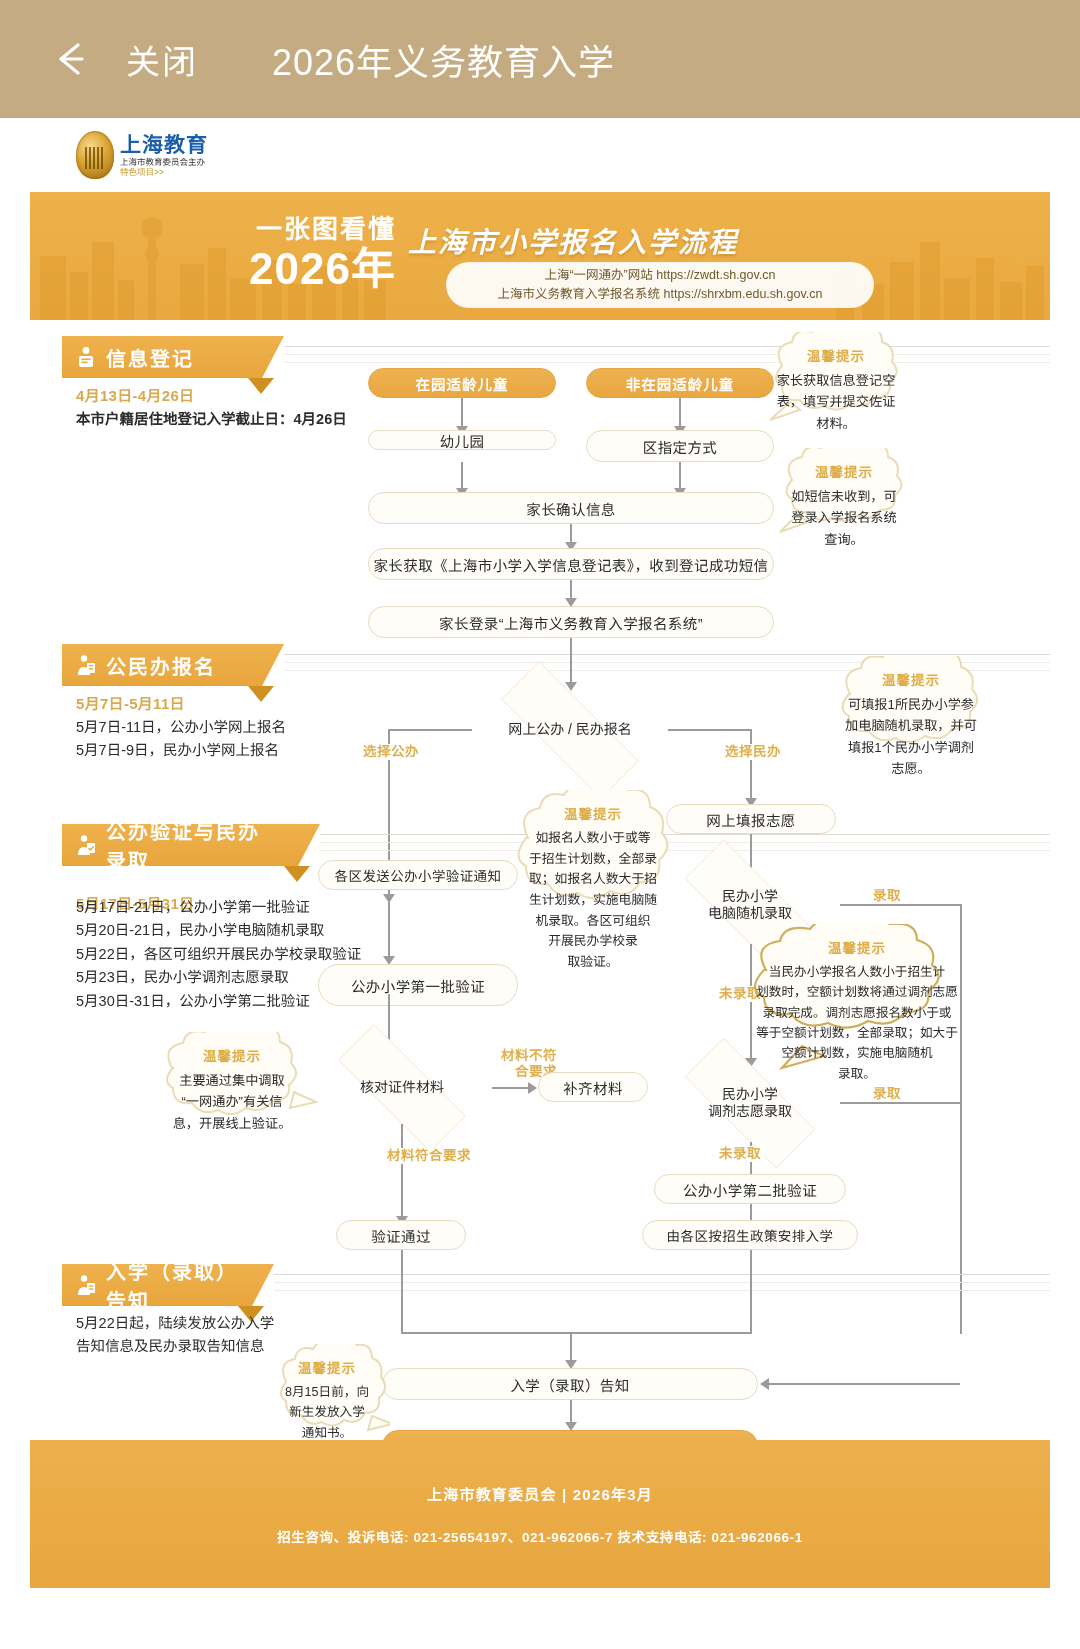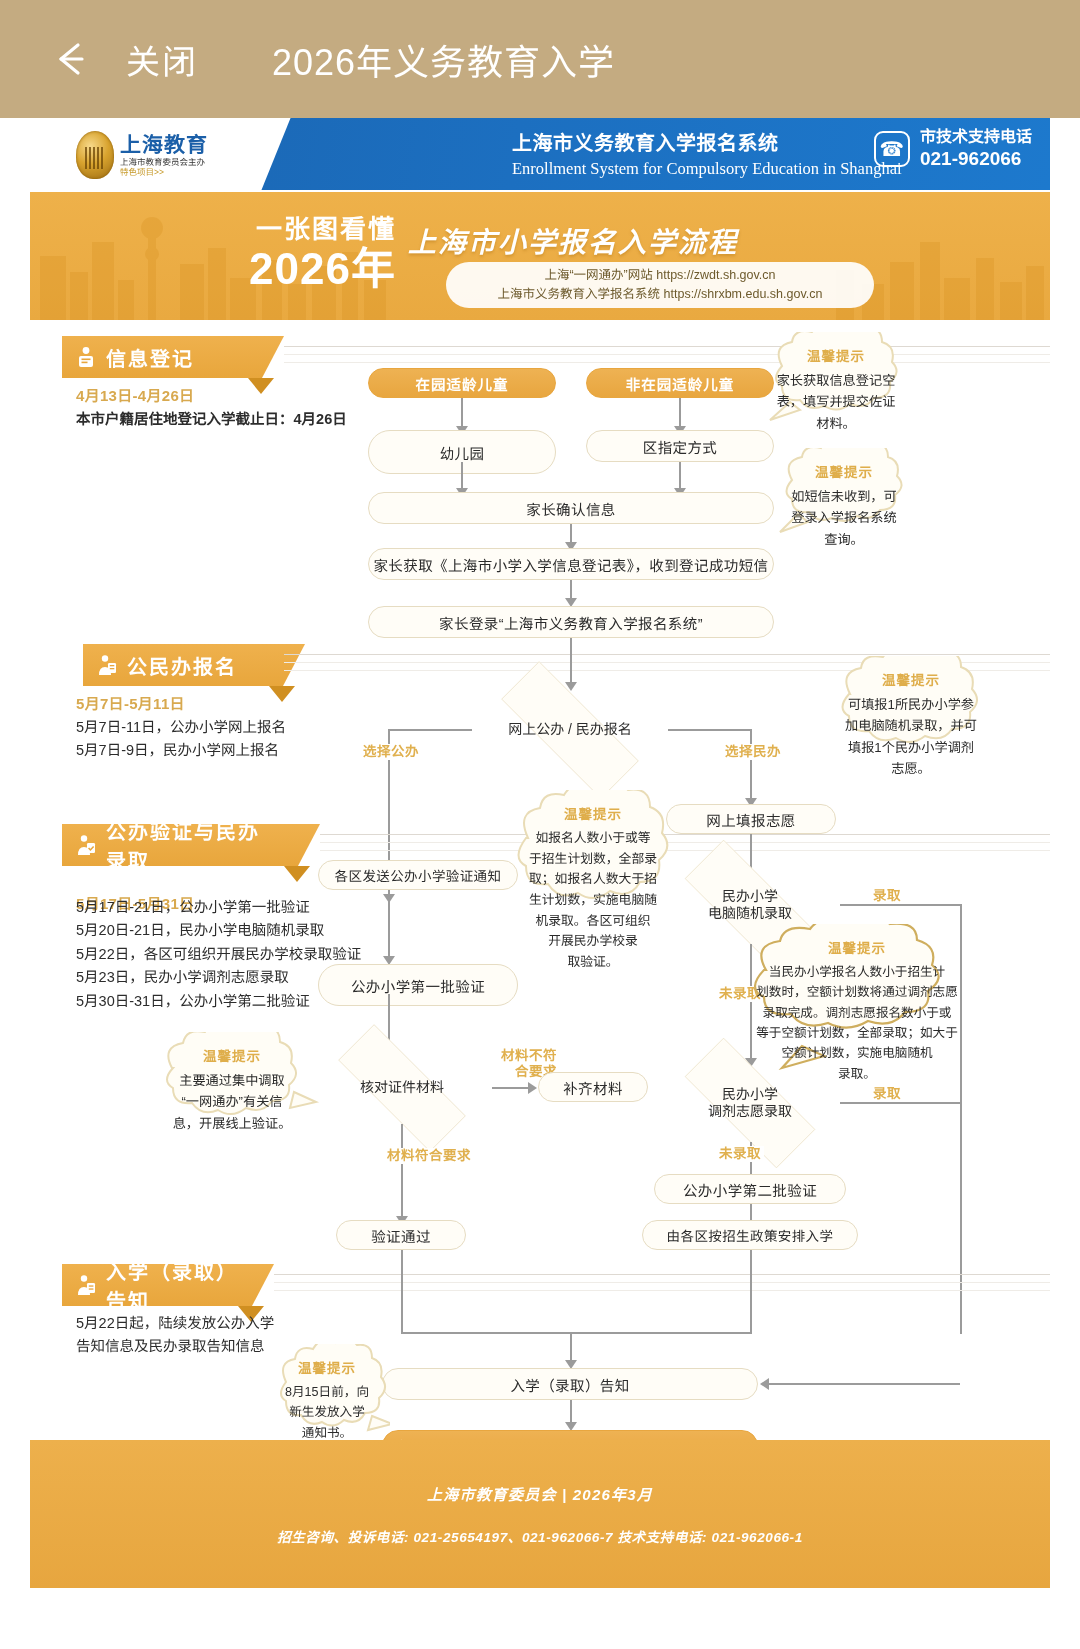--- a/index.html
+++ b/index.html
@@ -168,21 +168,20 @@
   .cloud .inner { position:relative; z-index:2; }
   .cloud .hd { color:#dfae4b; font-weight:bold; font-size:13.5px; letter-spacing:1px; margin-bottom:2px;}
   .cloud .bd { white-space:pre-line; }
 
   
   .footer {
     position:absolute; left:30px; top:1440px; width:1020px; height:148px;
     background:linear-gradient(180deg,#edb04c 0%,#e7a63f 100%);
     display:flex; flex-direction:column; align-items:center; justify-content:center; gap:22px;
     color:#fff;
-    font-style:italic;
   }
   .f-l1 { font-size:15px; font-weight:bold; letter-spacing:1.2px;}
   .f-l2 { font-size:13.5px; font-weight:bold; letter-spacing:.6px;}
 </style>
 </head>
 <body>
 
 <div id="root">
 
   <div class="topnav">
@@ -190,33 +189,20 @@
       <svg width="48" height="48" viewBox="0 0 48 48">
         <path d="M30 10 L13 24 L30 38" fill="none" stroke="#ffffff" stroke-width="3.2" stroke-linecap="round" stroke-linejoin="round"></path>
         <path d="M13 24 L34 24" fill="none" stroke="#ffffff" stroke-width="3.2" stroke-linecap="round"></path>
       </svg>
     </div>
     <div class="nav-close">关闭</div>
     <div class="nav-title">2026年义务教育入学</div>
   </div>
 
   <div class="sysbar">
-    <div class="sysbar-blue">
-      <div class="sysbar-titles">
-        <div class="sys-cn">上海市义务教育入学报名系统</div>
-        <div class="sys-en">Enrollment System for Compulsory Education in Shanghai</div>
-      </div>
-      <div class="sysbar-phone">
-        <div class="phone-icon">☎</div>
-        <div class="phone-txt">
-          <div class="phone-l1">市技术支持电话</div>
-          <div class="phone-l2">021-962066</div>
-        </div>
-      </div>
-    </div>
     <div class="sysbar-logo">
       <div class="logo-seal"></div>
       <div class="logo-txt">
         <div class="logo-main">上海教育</div>
         <div class="logo-sub">上海市教育委员会主办</div>
         <div class="logo-sub2">特色项目&gt;&gt;</div>
       </div>
     </div>
   </div>
 
@@ -281,21 +267,21 @@
     <div class="sec-desc" style="left:46px; top:88px; width:330px; white-space:pre-line;font-weight:bold;">本市户籍居住地登记入学截止日：4月26日</div>
 
     <div class="node solid" style="left:338px; top:48px; width:188px; height:30px;">在园适龄儿童</div>
     <div class="node solid" style="left:556px; top:48px; width:188px; height:30px;">非在园适龄儿童</div>
 
     <div class="ln v" style="left:431px; top:78px; height:32px;"></div>
     <div class="arw" style="left:426px; top:106px;"></div>
     <div class="ln v" style="left:649px; top:78px; height:32px;"></div>
     <div class="arw" style="left:644px; top:106px;"></div>
 
-    <div class="node" style="left:338px; top:110px; width:188px; height:44px;">幼儿园</div>
+    <div class="node" style="left:338px; top:110px; width:188px; height:20px;">幼儿园</div>
     <div class="node" style="left:556px; top:110px; width:188px; height:32px;">区指定方式</div>
 
     <div class="ln v" style="left:431px; top:142px; height:30px;"></div>
     <div class="arw" style="left:426px; top:168px;"></div>
     <div class="ln v" style="left:649px; top:142px; height:30px;"></div>
     <div class="arw" style="left:644px; top:168px;"></div>
 
     <div class="node" style="left:338px; top:172px; width:406px; height:32px;">家长确认信息</div>
 
     <div class="ln v" style="left:540px; top:204px; height:22px;"></div>
@@ -327,21 +313,21 @@
                  M30 66 L12 84 L40 74 Z" fill="#fffdf6" stroke="#e9dcb6" stroke-width="2"></path>
       </svg>
       <div class="inner">
         <div class="hd">温馨提示</div>
         <div class="bd">如短信未收到，可
 登录入学报名系统
 查询。</div>
       </div>
     </div>
 
-    <div class="ribbon" style="left:32px; top:324px; width:222px;margin-left:21px;">
+    <div class="ribbon" style="left:32px; top:324px; width:222px;">
       <div class="ribbon-body">
         <svg class="ribbon-ico" viewBox="0 0 20 22">
           <circle cx="8" cy="4.5" r="3.2" fill="#fff"></circle>
           <path d="M2 21 q0 -8 6 -8 q6 0 6 8 z" fill="#fff"></path>
           <rect x="11" y="9" width="8" height="10" rx="1.2" fill="#fff"></rect>
           <rect x="12.8" y="11" width="4.5" height="1.3" fill="#e8a63c"></rect>
           <rect x="12.8" y="14" width="4.5" height="1.3" fill="#e8a63c"></rect>
         </svg>
         <span>公民办报名</span>
       </div>

